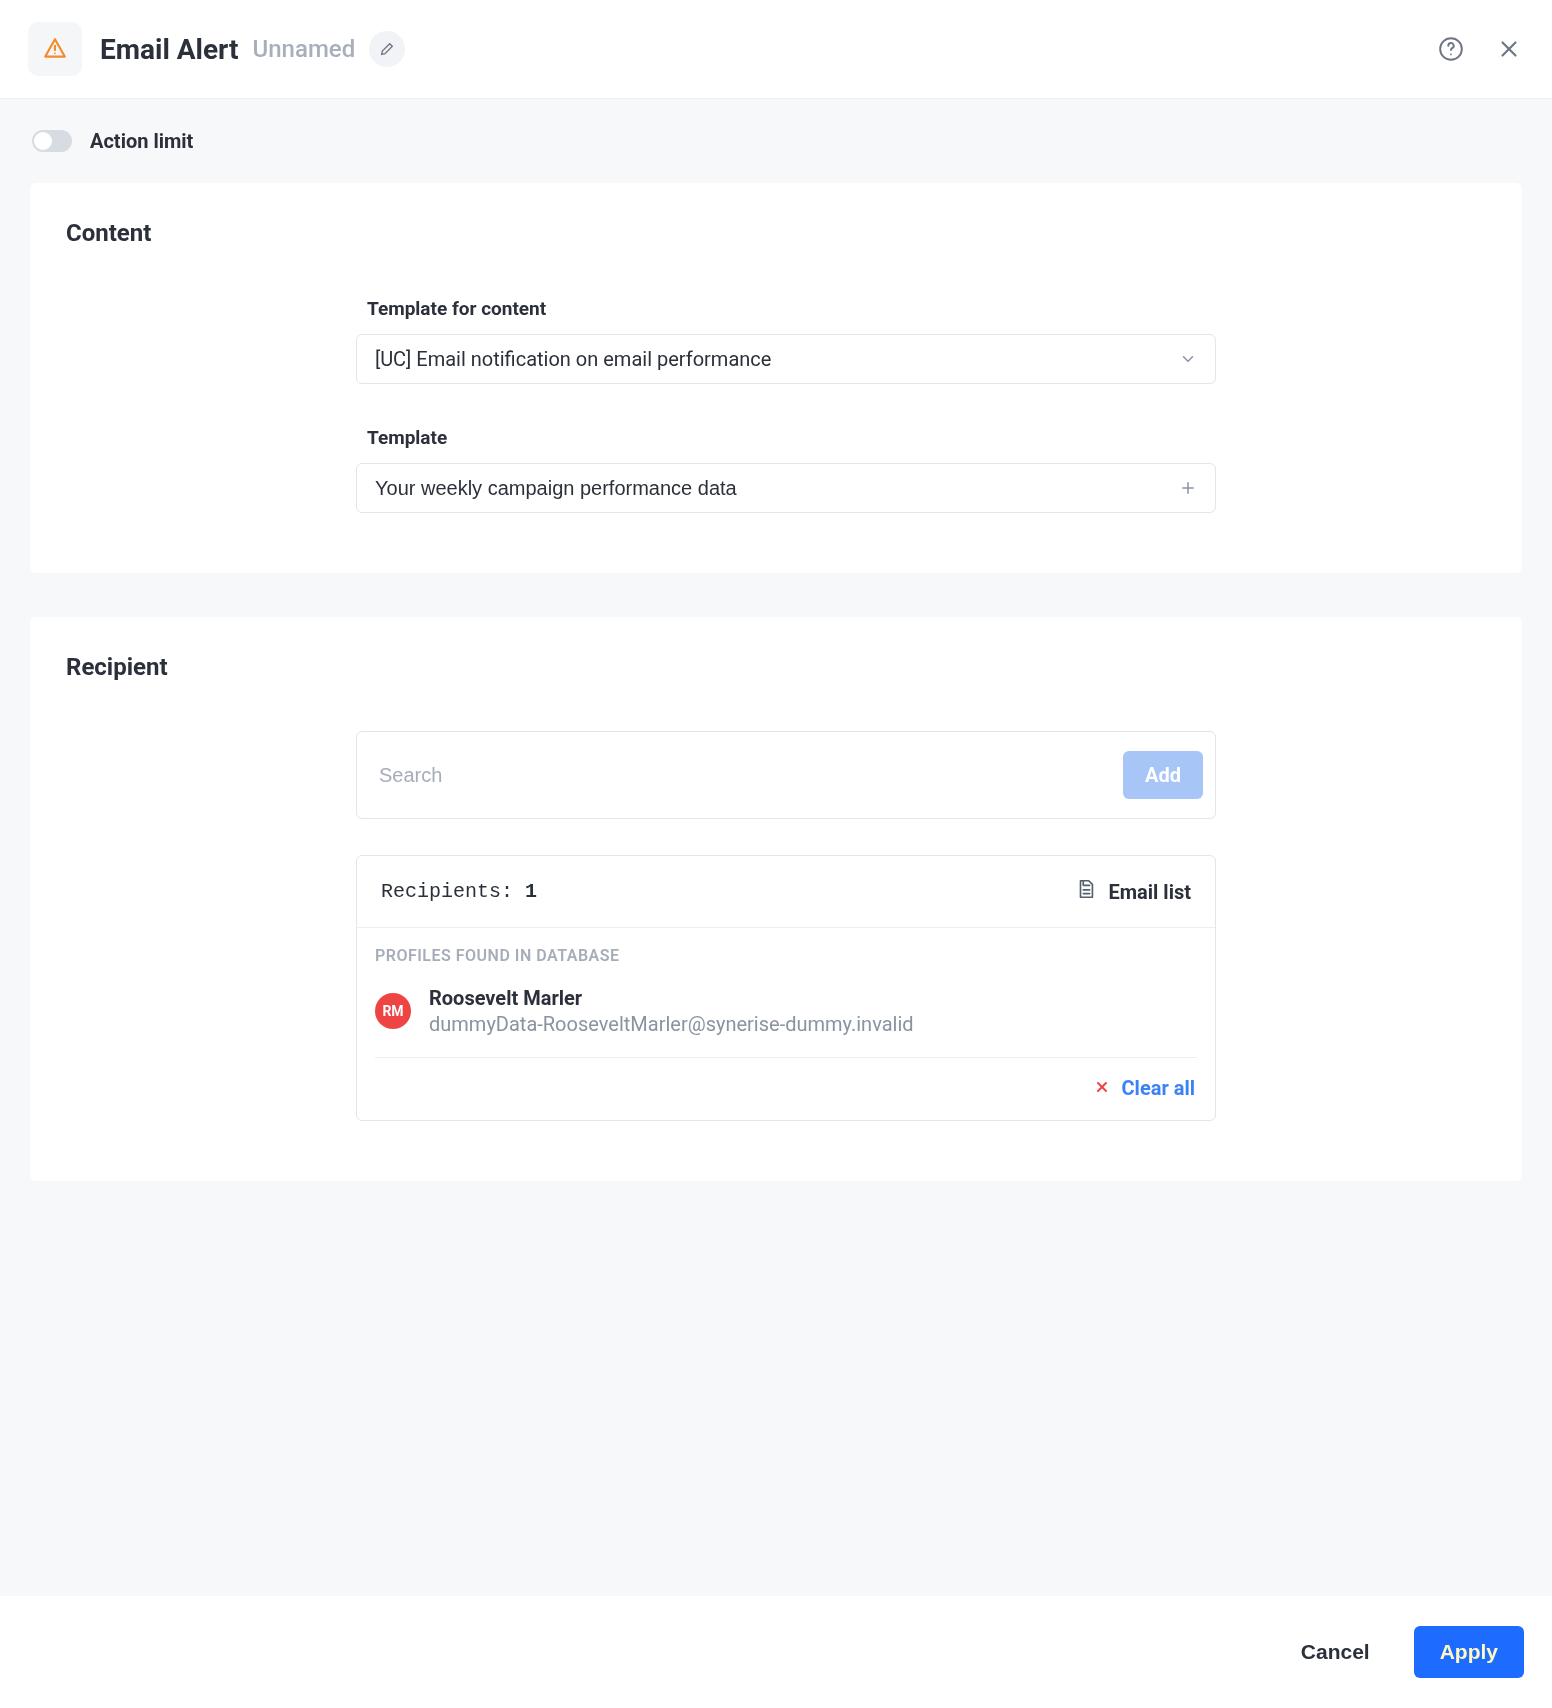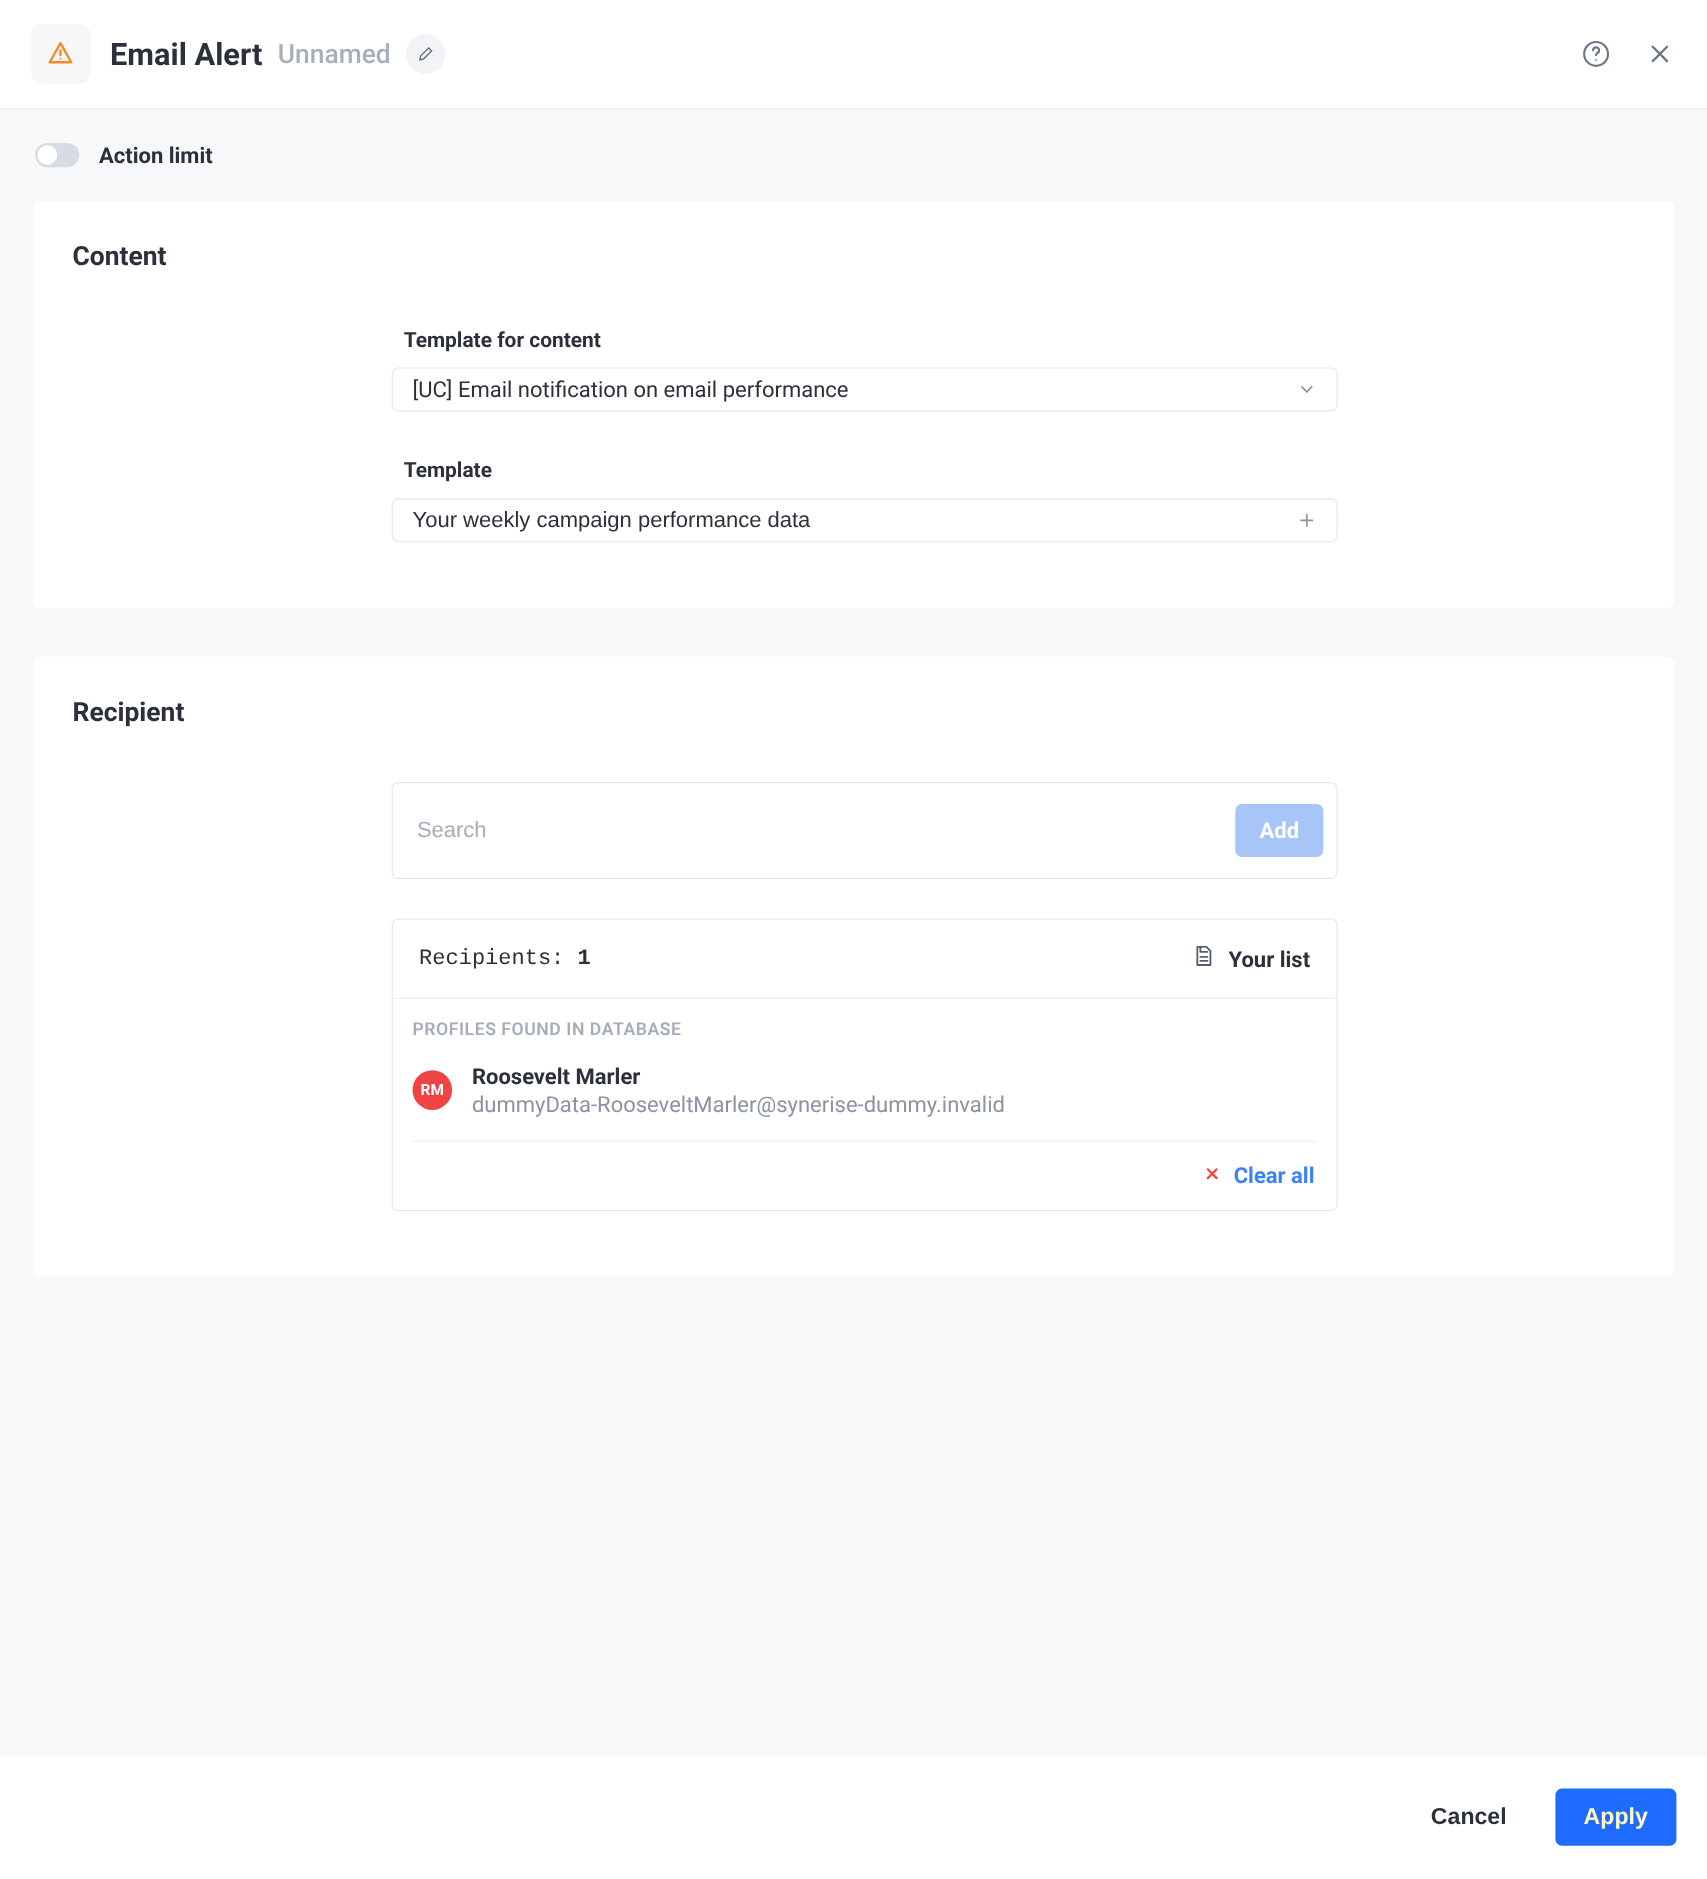--- a/index.html
+++ b/index.html
@@ -49,21 +49,21 @@
   .limit-label { font-size:20px; font-weight:700; color:#2b303b; }
 
   .card { background:#fff; border-radius:6px; padding:36px 36px 60px 36px; margin-bottom:44px;}
   .card-title { font-size:24px; font-weight:700; color:#2b303b; margin-bottom:50px;}
 
   .form-block { max-width:860px; margin-left:290px; }
   .field { margin-bottom:42px;}
   .field-label { font-size:19px; font-weight:700; color:#2b303b; margin-bottom:14px; display:block;margin-left:11px;}
 
   .select-box, .input-box {
-    width:100%; border:1px solid #e2e6ec; border-radius:6px; height:40px;
+    width:100%; border:1px solid #e2e6ec; border-radius:6px; height:50px;
     display:flex; align-items:center; padding:0 18px; background:#fff;
     font-size:20px; color:#2b303b; justify-content:space-between;
   }
   .select-value { color:#2b303b; }
   .right-icon { color:#8a93a2; display:flex; }
   .right-icon svg { width:18px; height:18px; stroke:currentColor;}
 
   .input-box input {
     border:none; outline:none; flex:1; font-size:20px; color:#2b303b; background:transparent;
   }
@@ -223,21 +223,21 @@
             </span>
             <div class="save-list">
               <span>
                 <svg viewBox="0 0 24 24" fill="none" stroke-width="1.8" stroke-linecap="round" stroke-linejoin="round">
                   <path d="M6 3h9l4 4v14H6z"></path>
                   <path d="M9 3v5h7"></path>
                   <line x1="9" y1="13" x2="16" y2="13"></line>
                   <line x1="9" y1="17" x2="16" y2="17"></line>
                 </svg>
               </span>
-              <span>Your list</span>
+              <span>Email list</span>
             </div>
           </div>
 
           <div class="profiles-section">
             <div class="profiles-label">PROFILES FOUND IN DATABASE</div>
             <div class="profile-row">
               <div class="avatar">RM</div>
               <div>
                 <div class="profile-name">Roosevelt Marler</div>
                 <div class="profile-email">dummyData-RooseveltMarler@synerise-dummy.invalid</div>

